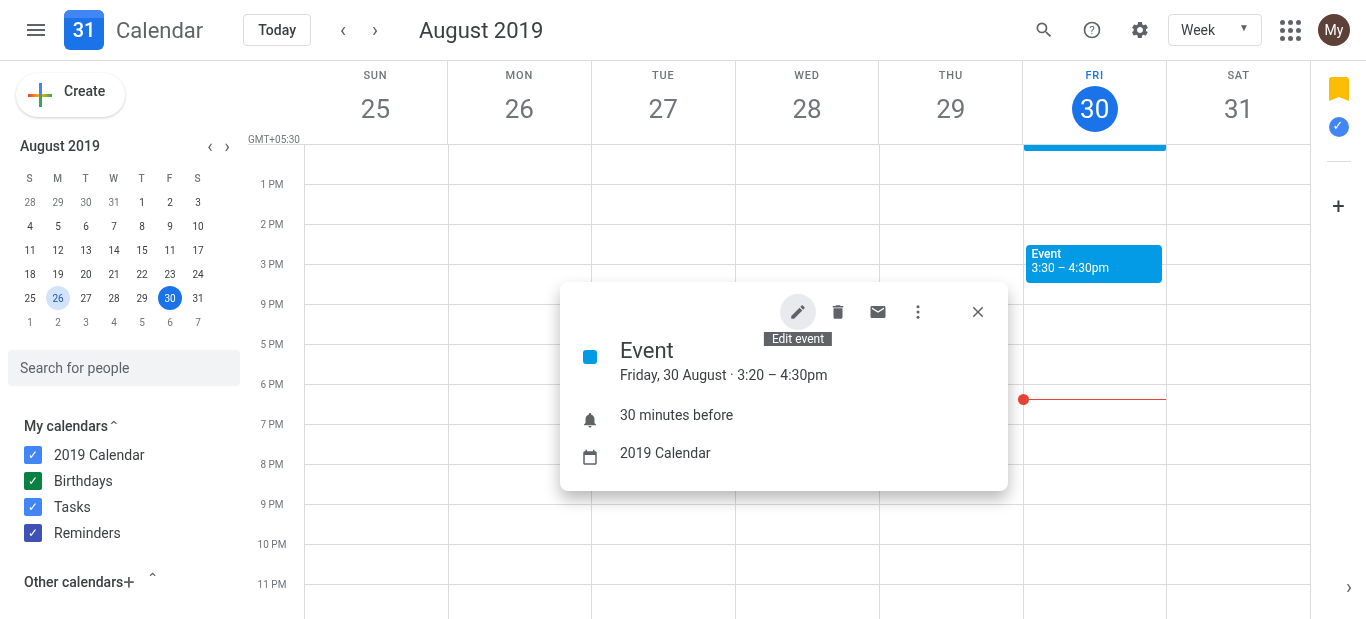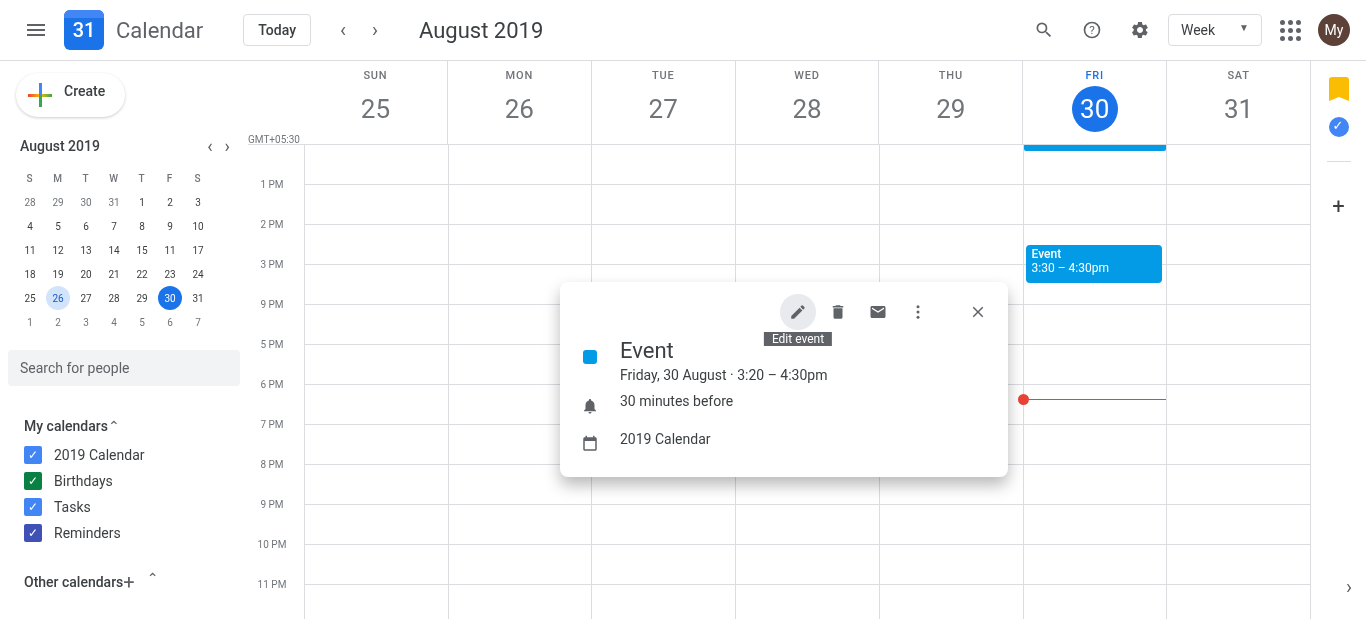--- a/index.html
+++ b/index.html
@@ -457,21 +457,21 @@
   </div>
   <div class="pop-row">
     <div class="pop-icon-col">
           <div class="event-color"></div>
         </div>
     <div>
       <div class="pop-event-title">Event</div>
       <div class="pop-event-time">Friday, 30 August  ·  3:20 – 4:30pm</div>
     </div>
   </div>
-  <div class="pop-row" style="margin-top:2px">
+  <div class="pop-row" style="margin-top:16px">
     <div class="pop-icon-col">
       <svg width="18" height="18" viewBox="0 0 24 24">
             <path d="M12 22c1.1 0 2-.9 2-2h-4c0 1.1.9 2 2 2zm6-6v-5c0-3.07-1.64-5.64-4.5-6.32V4c0-.83-.67-1.5-1.5-1.5s-1.5.67-1.5 1.5v.68C7.63 5.36 6 7.92 6 11v5l-2 2v1h16v-1l-2-2z"></path>
           </svg>
     </div>
     <div>30 minutes before</div>
   </div>
   <div class="pop-row" style="margin-top:8px">
     <div class="pop-icon-col">
       <svg width="18" height="18" viewBox="0 0 24 24">

